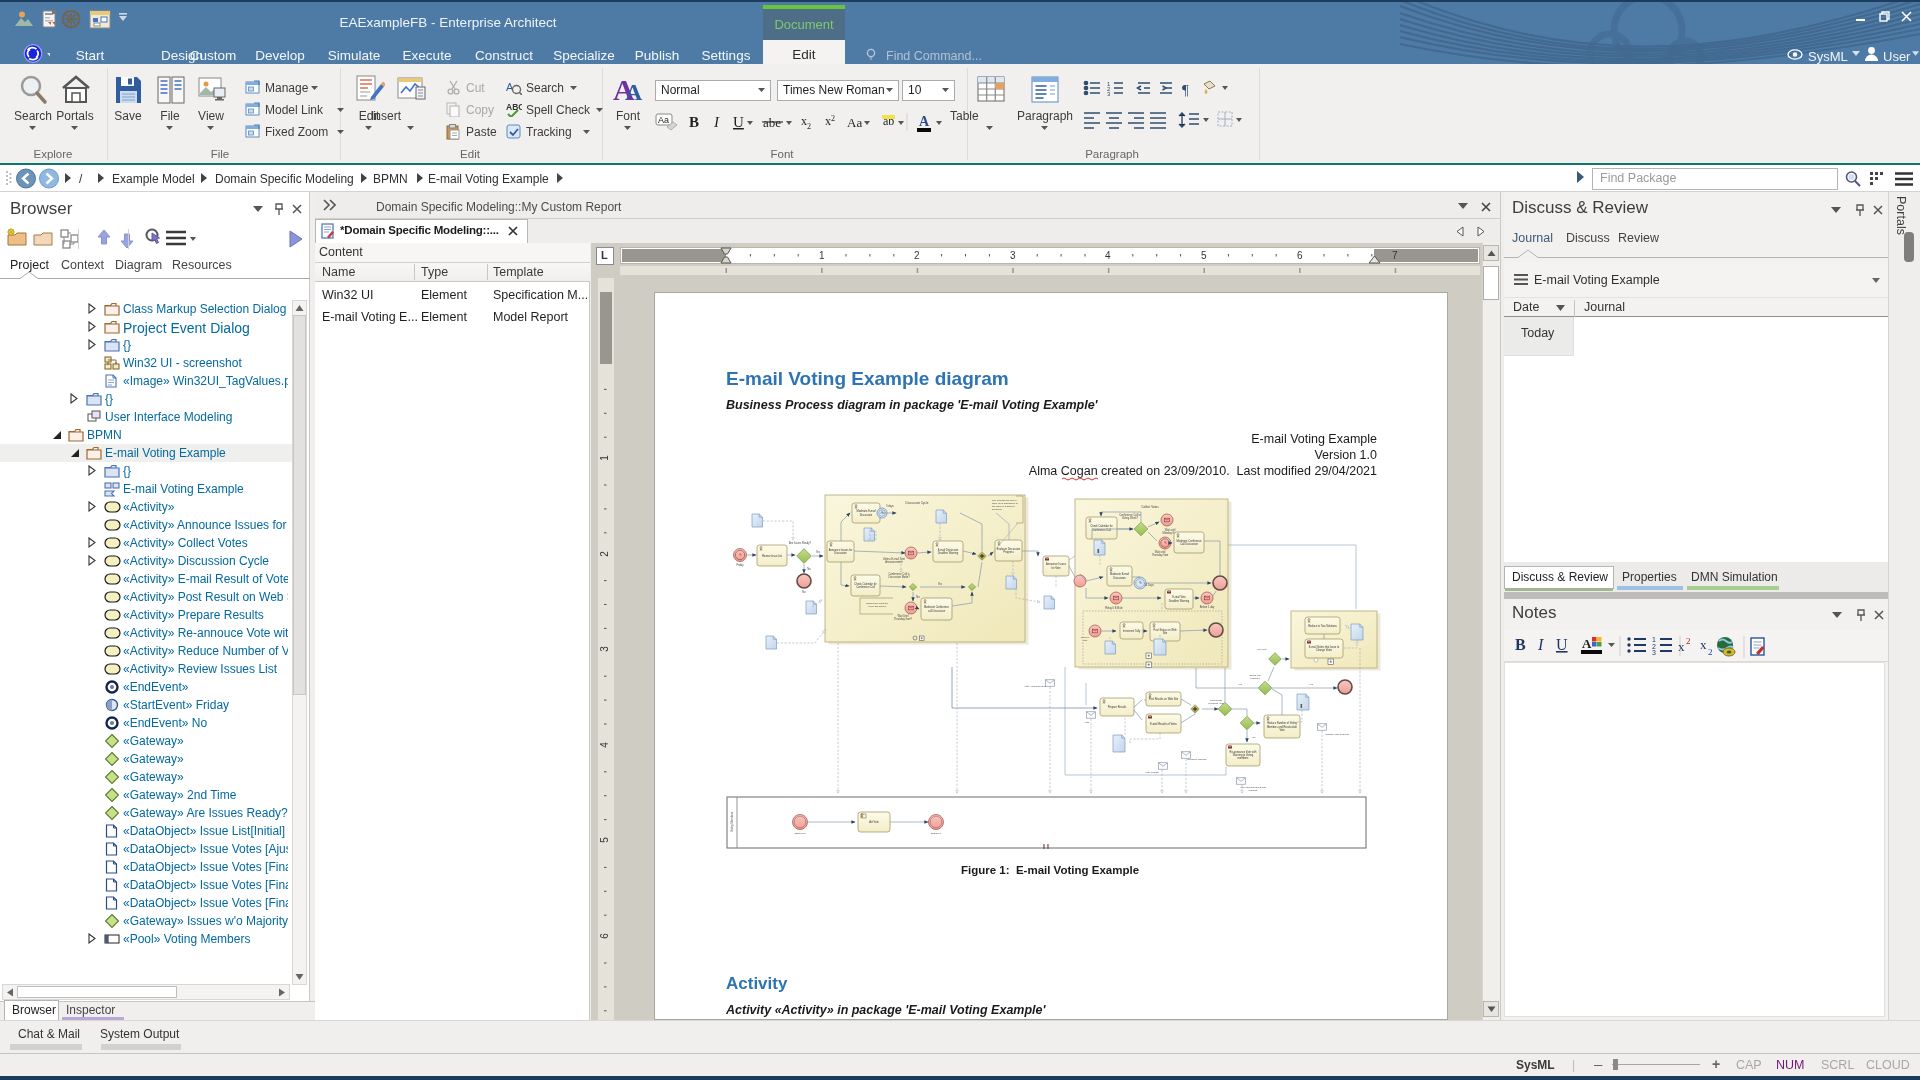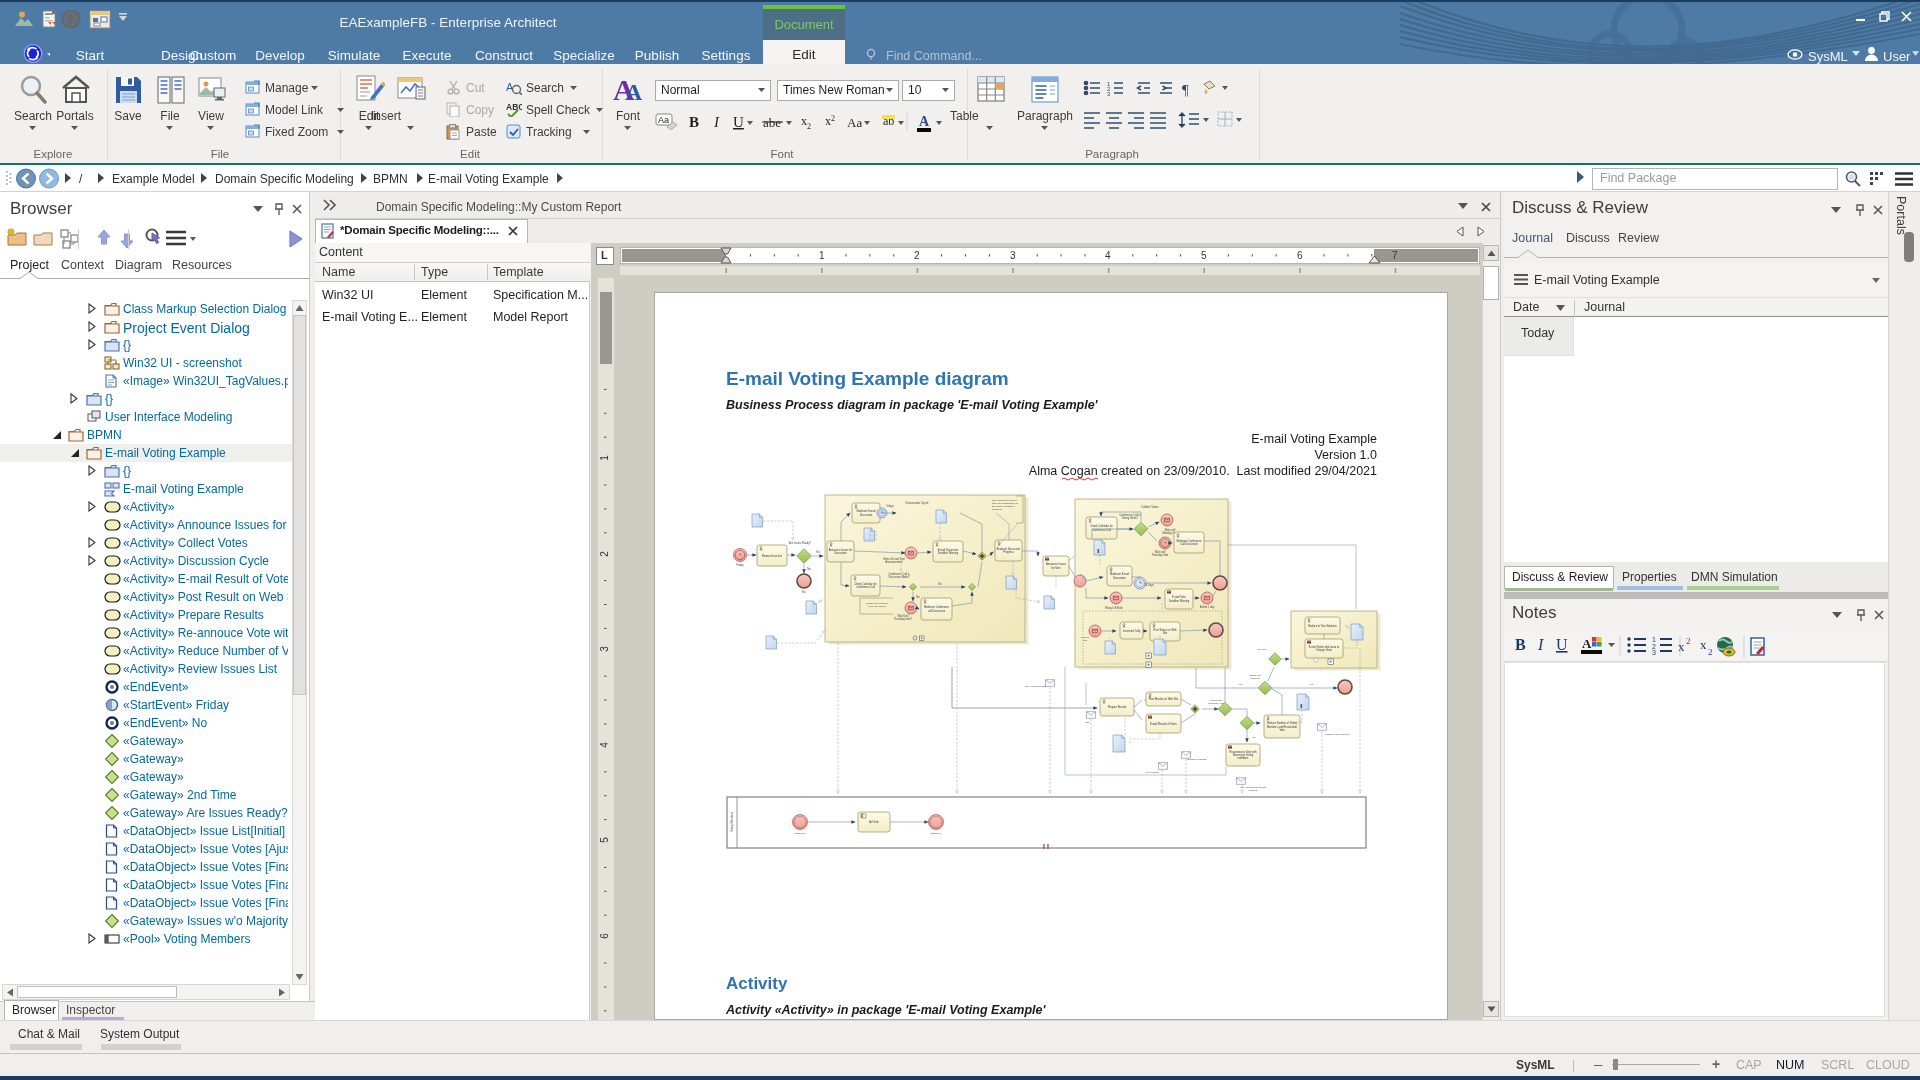--- a/index.html
+++ b/index.html
@@ -847,20 +847,21 @@
     </svg>
 <div class="ab" style="left:654px;top:292px;width:794px;height:728px;background:#fff;border:1px solid #aaa8a0"></div>
 <div class="ab" style="left:726px;top:368px;font-size:19px;font-weight:bold;color:#2e74b5">E-mail Voting Example diagram</div>
 <div class="ab" style="left:726px;top:398px;font-size:12.5px;font-weight:bold;font-style:italic;color:#1a1a1a">Business Process diagram in package 'E-mail Voting Example'</div>
 <div class="ab" style="left:900px;top:432px;width:477px;text-align:right;font-size:12.5px;color:#1a1a1a">E-mail Voting Example</div>
 <div class="ab" style="left:900px;top:448px;width:477px;text-align:right;font-size:12.5px;color:#1a1a1a">Version 1.0</div>
 <div class="ab" style="left:900px;top:464px;width:477px;text-align:right;font-size:12.5px;color:#1a1a1a">Alma Cogan created on 23/09/2010.&nbsp; Last modified 29/04/2021</div>
 <svg class="ab" style="left:1062px;top:477px;width:38px;height:4px" viewBox="0 0 38 4">
       <path d="M0 2 q2 -2 4 0 t4 0 t4 0 t4 0 t4 0 t4 0 t4 0 t4 0 t4 0" fill="none" stroke="#e03030" stroke-width="1"></path>
     </svg>
+<div class="ab" style="left:700px;top:864px;width:700px;text-align:center;font-size:11.5px;font-weight:bold;color:#1a1a1a">Figure 1:&nbsp; E-mail Voting Example</div>
 <div class="ab" style="left:726px;top:974px;font-size:17px;font-weight:bold;color:#2e74b5">Activity</div>
 <div class="ab" style="left:726px;top:1003px;font-size:12.5px;font-weight:bold;font-style:italic;color:#1a1a1a">Activity «Activity» in package 'E-mail Voting Example'</div>
     <svg class="ab" style="left:718px;top:483px;width:676px;height:382px" viewBox="718 483 676 382">
 <defs>
 <linearGradient id="ag" x1="0" y1="0" x2="0" y2="1">
           <stop offset="0" stop-color="#fdfbe8"></stop>
           <stop offset="1" stop-color="#f3edc8"></stop>
         </linearGradient>
 <linearGradient id="grp" x1="0" y1="0" x2="1" y2="1">
           <stop offset="0" stop-color="#faf6dc"></stop>
@@ -1369,16 +1370,16 @@
 <div class="ab" style="left:10px;top:1044px;width:72px;height:6px;background:#d2d1d0"></div>
 <div class="ab" style="left:101px;top:1044px;width:80px;height:6px;background:#d2d1d0"></div>
 <div class="ab" style="left:0;top:1053px;width:1920px;height:23px;background:#f0efee;border-top:1px solid #c6c5c4"></div>
 <div class="ab" style="left:1516px;top:1058px;font-size:12px;font-weight:bold;color:#3a3a3a">SysML</div>
 <div class="ab" style="left:1572px;top:1058px;font-size:12px;color:#bbb">|</div>
 <div class="ab" style="left:1594px;top:1055px;font-size:15px;color:#666">–</div>
 <div class="ab" style="left:1612px;top:1064px;width:88px;height:1px;background:#a8a7a6"></div>
 <div class="ab" style="left:1613px;top:1059px;width:5px;height:11px;background:#8a8988"></div>
 <div class="ab" style="left:1712px;top:1056px;font-size:14px;font-weight:bold;color:#666">+</div>
 <div class="ab" style="left:1736px;top:1058px;font-size:12.5px;color:#a8a7a6">CAP</div>
-<div class="ab" style="left:1776px;top:1058px;font-size:12.5px;color:#0f172a">NUM</div>
+<div class="ab" style="left:1776px;top:1058px;font-size:12.5px;color:#701a75">NUM</div>
 <div class="ab" style="left:1821px;top:1058px;font-size:12.5px;color:#a8a7a6">SCRL</div>
 <div class="ab" style="left:1866px;top:1058px;font-size:12.5px;color:#a8a7a6">CLOUD</div>
 <div class="ab" style="left:0;top:1076px;width:1920px;height:4px;background:#1b3a5e"></div>
 </div>
 </body></html>

